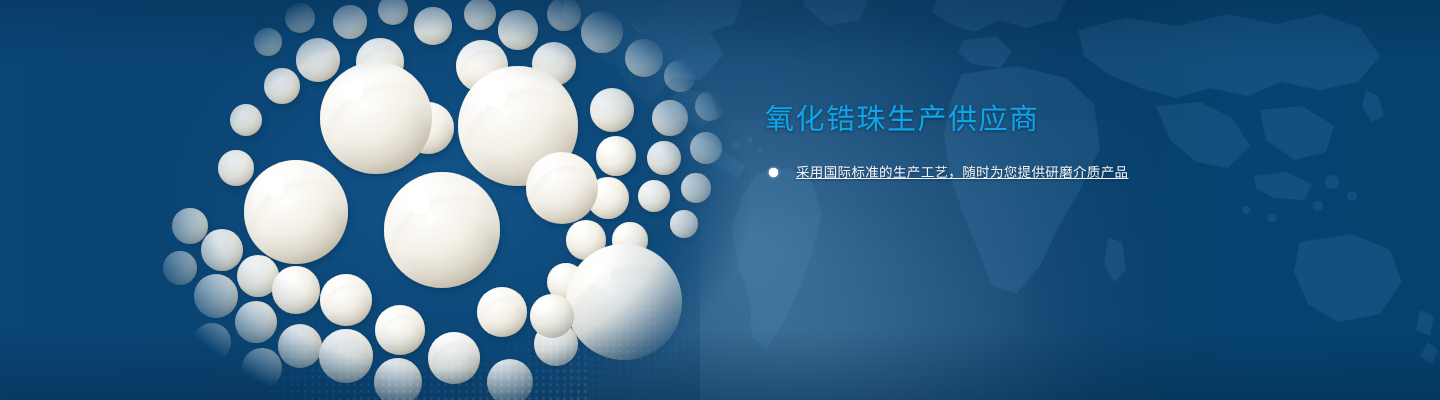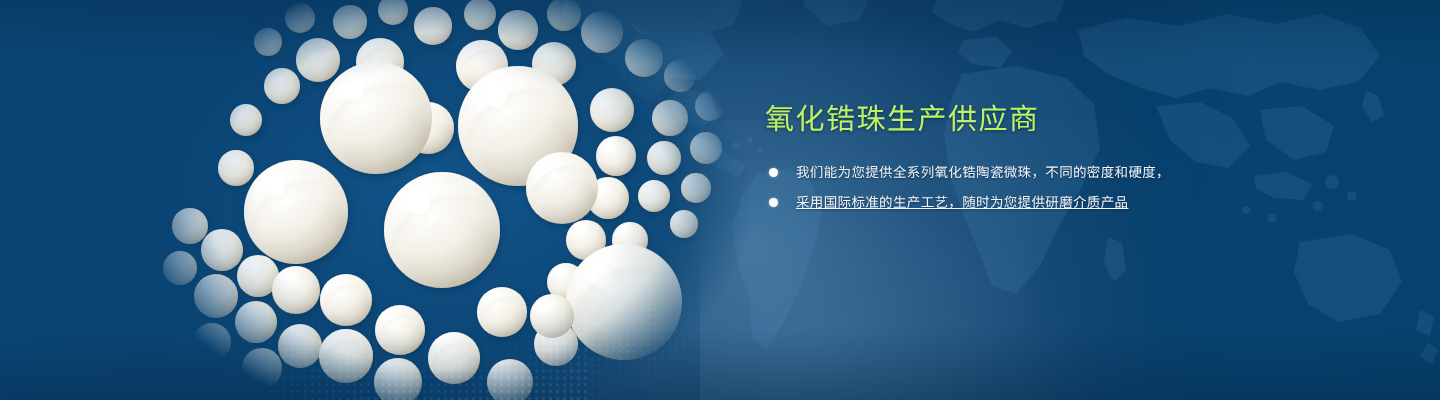--- a/index.html
+++ b/index.html
@@ -129,21 +129,21 @@
 
   
   .copy {
     position: absolute;
     left: 765px;
     top: 104px;
     width: 470px;
   }
   .headline {
     margin: 0 0 26px 0;
-    color: #bef264;
+    color: #0ea5e9;
     font-size: 29px;
     font-weight: 400;
     letter-spacing: 1.5px;
     line-height: 1.1;
     text-shadow: 0 1px 3px rgba(0,20,45,0.55);
     white-space: nowrap;
   }
   .bullets {
     list-style: none;
     margin: 0;
@@ -447,21 +447,20 @@
       </g>
     </svg>
   </div>
 
   <div class="copy">
     <h1 class="headline">氧化锆珠生产供应商</h1>
 
     <ul class="bullets">
       <li class="bullet">
         <span class="bullet-dot"></span>
-        <span class="bullet-line">我们能为您提供全系列氧化锆陶瓷微珠，不同的密度和硬度，</span>
       </li>
       <li class="bullet">
         <span class="bullet-dot"></span>
         <span class="bullet-line">采用国际标准的生产工艺，随时为您提供研磨介质产品</span>
       </li>
     </ul>
   </div>
 
 </div>
 

